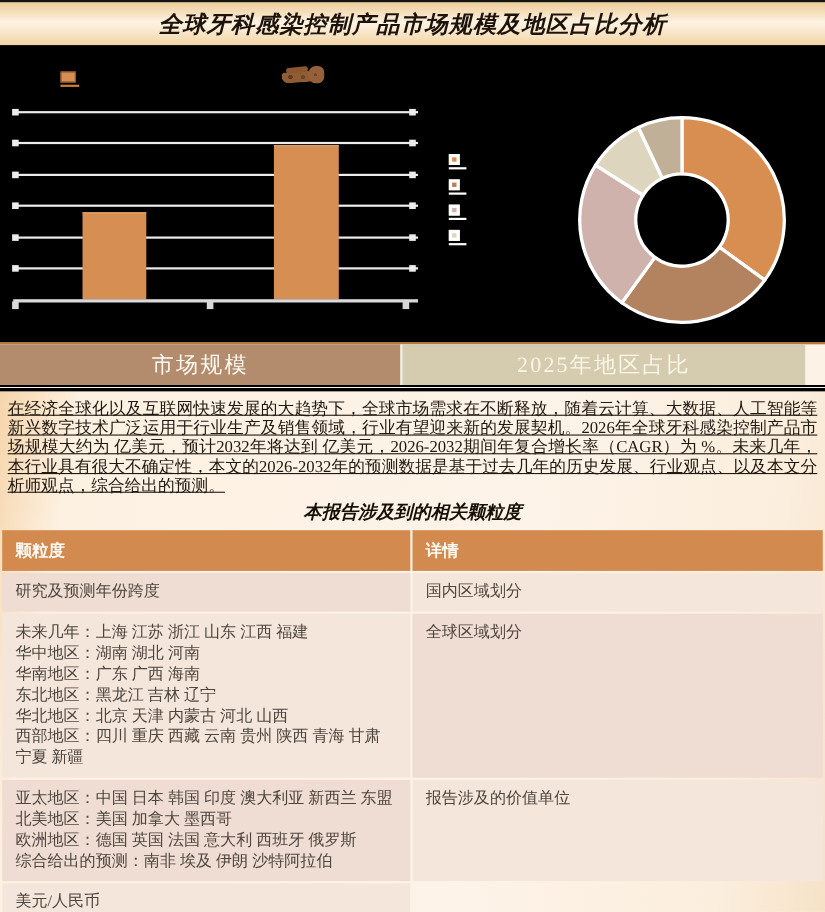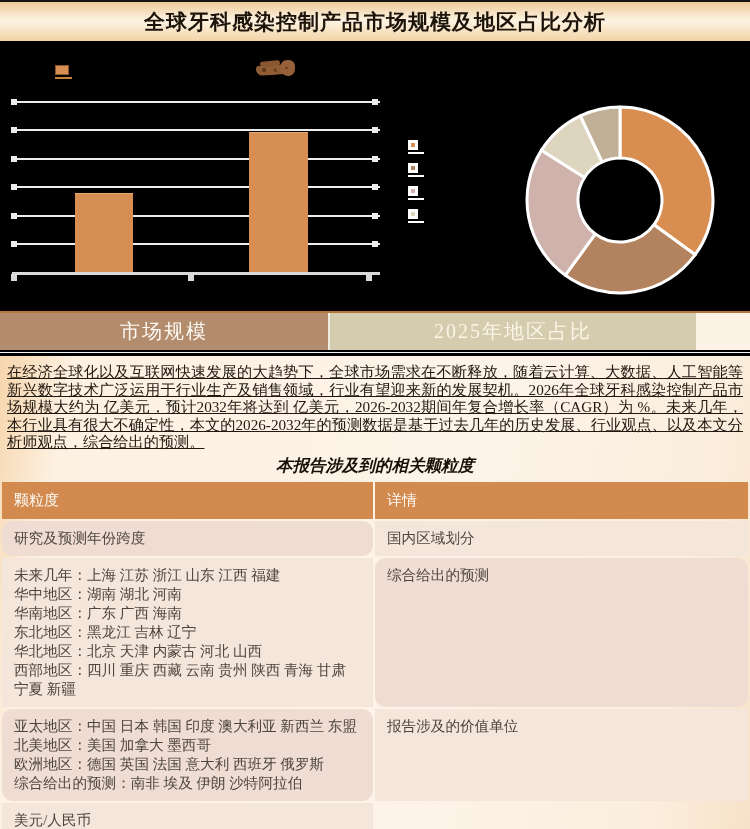--- a/index.html
+++ b/index.html
@@ -5,21 +5,21 @@
   * { margin:0; padding:0; box-sizing:border-box; }
   html,body { width:750px; height:829px; overflow:hidden; }
   body { font-family:"Liberation Serif","DejaVu Serif",serif; background:#fdf2e6; }
   .page { width:750px; height:829px; display:flex; flex-direction:column; }
 
   
   .title-bar {
     height:41px; flex:0 0 41px;
     background:linear-gradient(180deg,#eecb98 0%,#fdf3e3 48%,#f3d4a6 100%);
     border-top:2px solid #141414;
-    display:flex; align-items:center; justify-content:center;
+    display:flex; align-items:center; justify-content:center;font-style:italic;
   }
   .title-bar h1 { font-size:21px; font-weight:bold; color:#1c1309; letter-spacing:1px; }
 
   
   .chart-zone { height:270px; flex:0 0 270px; background:#000; position:relative; display:flex; }
   .bar-panel { width:400px; position:relative; }
   .pie-panel { width:350px; position:relative; }
 
   .bar-legend { position:absolute; left:55px; top:24px; width:17px; }
   .bar-legend-swatch { display:block; width:14px; height:10px; background:#d68e52; border:1px solid #8a5527; }
@@ -43,34 +43,34 @@
   .pie-legend-item { margin-bottom:9px; width:18px; }
   .pie-legend-item .sw { display:block; width:10px; height:10px; border:3px solid #fff; }
   .pie-legend-item .ul { display:block; width:16px; height:2px; background:#fff; margin-top:2px; }
 
   .donut-svg { position:absolute; left:122px; top:61px; }
 
   
   .orange-line { height:2px; flex:0 0 2px; background:#b5773e; }
   .banners { height:37px; flex:0 0 37px; display:flex; }
   .banner { display:flex; align-items:center; justify-content:center; font-size:20px; letter-spacing:2px; }
-  .banner-left { width:328px; background:#b28c6d; color:#fdf8f2; }
+  .banner-left { width:364px; background:#b28c6d; color:#fdf8f2; }
   .banner-right { width:368px; background:#d5ccaf; color:#faf5e6; border-left:2px solid #efece2; }
   .black-sep { height:6px; flex:0 0 6px; background:linear-gradient(180deg,#000 0 2px,#f5f5f5 2px 3px,#000 3px 100%); }
 
   
   .content { height:473px; flex:1 1 auto; overflow:hidden;
     background:linear-gradient(100deg,#f6d5ab 0%,#fdf1e2 9%,#fdf3e8 60%,#fbeedd 88%,#f7e2c8 100%); }
   .paragraph { padding:7px 7px 0 7px; font-size:15.2px; line-height:17.6px; color:#211810; text-align:justify;text-decoration:underline; }
   .section-heading { text-align:center; font-size:16.5px; font-weight:bold; color:#161006; margin:4px 0 5px;font-style:italic; }
 
   .tbl { margin:0 2px; display:grid; grid-template-columns:371px 1fr; gap:2px; }
-  .tbl .th { background:#d28a4e; color:#fdfbf8; font-weight:normal; font-size:15px; padding:9px 12px; }
+  .tbl .th { background:#d28a4e; color:#fdfbf8; font-weight:bold; font-size:15px; padding:9px 12px; }
   .tbl .cell { font-size:14.6px; line-height:19px; color:#4d463f; padding:8px 12px; white-space:pre-line; }
-  .tbl .odd  { background:#efdcd2;border-radius:11px; }
+  .tbl .odd  { background:#efdcd2; }
   .tbl .even { background:#f5e6dc; }
 </style>
 </head>
 <body>
 
 <div class="page">
 
   <div class="title-bar">
     <h1>全球牙科感染控制产品市场规模及地区占比分析</h1>
   </div>
@@ -158,21 +158,21 @@
       <div class="th">颗粒度</div>
       <div class="th">详情</div>
     <div class="cell odd">研究及预测年份跨度</div>
         <div class="cell even">国内区域划分</div>
         <div class="cell even">未来几年：上海 江苏 浙江 山东 江西 福建
 华中地区：湖南 湖北 河南
 华南地区：广东 广西 海南
 东北地区：黑龙江 吉林 辽宁
 华北地区：北京 天津 内蒙古 河北 山西
 西部地区：四川 重庆 西藏 云南 贵州 陕西 青海 甘肃 宁夏 新疆</div>
-        <div class="cell odd">综合给出的预测</div>
+        <div class="cell odd">全球区域划分</div>
         <div class="cell odd">亚太地区：中国 日本 韩国 印度 澳大利亚 新西兰 东盟
 北美地区：美国 加拿大 墨西哥
 欧洲地区：德国 英国 法国 意大利 西班牙 俄罗斯
 综合给出的预测：南非 埃及 伊朗 沙特阿拉伯</div>
         <div class="cell even">报告涉及的价值单位</div>
         <div class="cell even">美元/人民币</div>
       </div>
   </div>
 
 </div>

